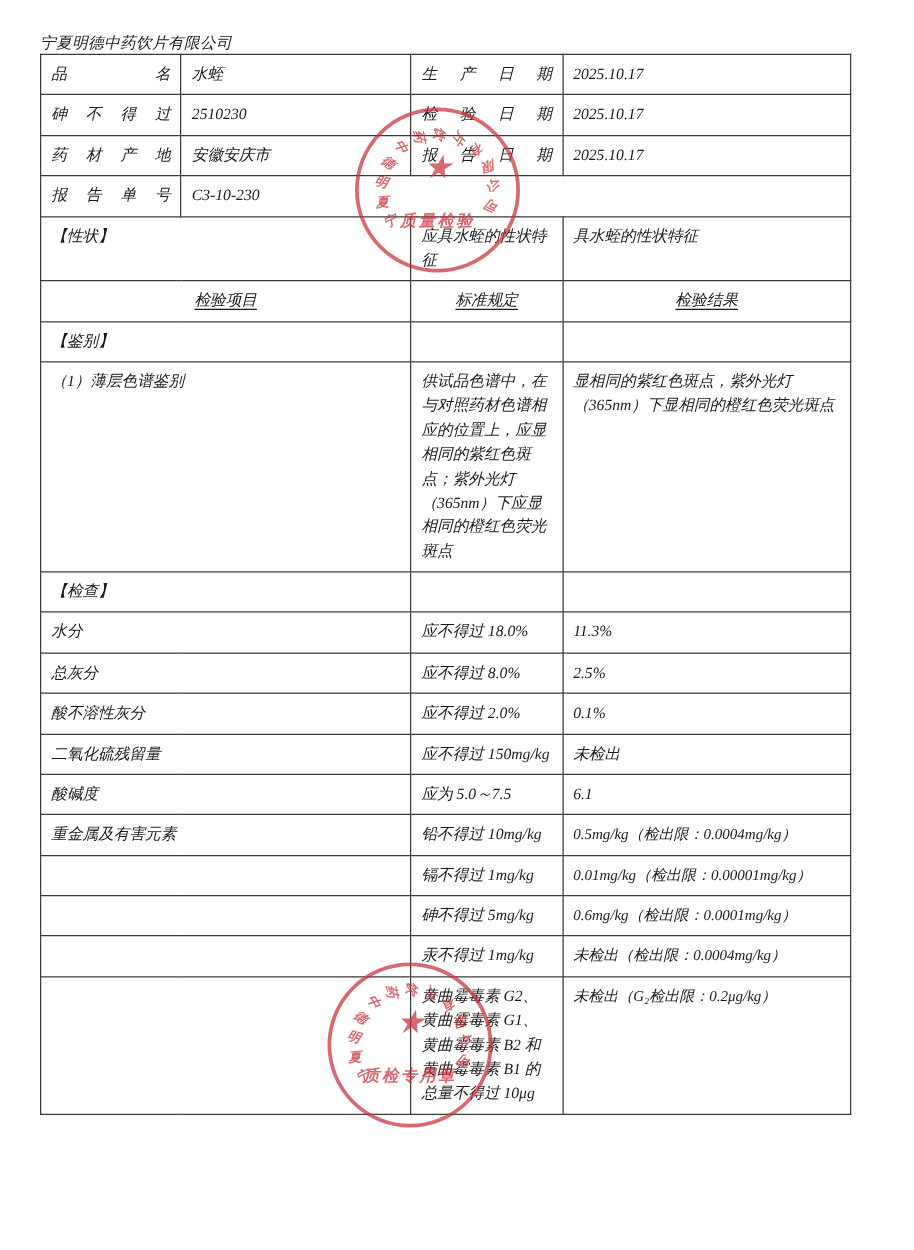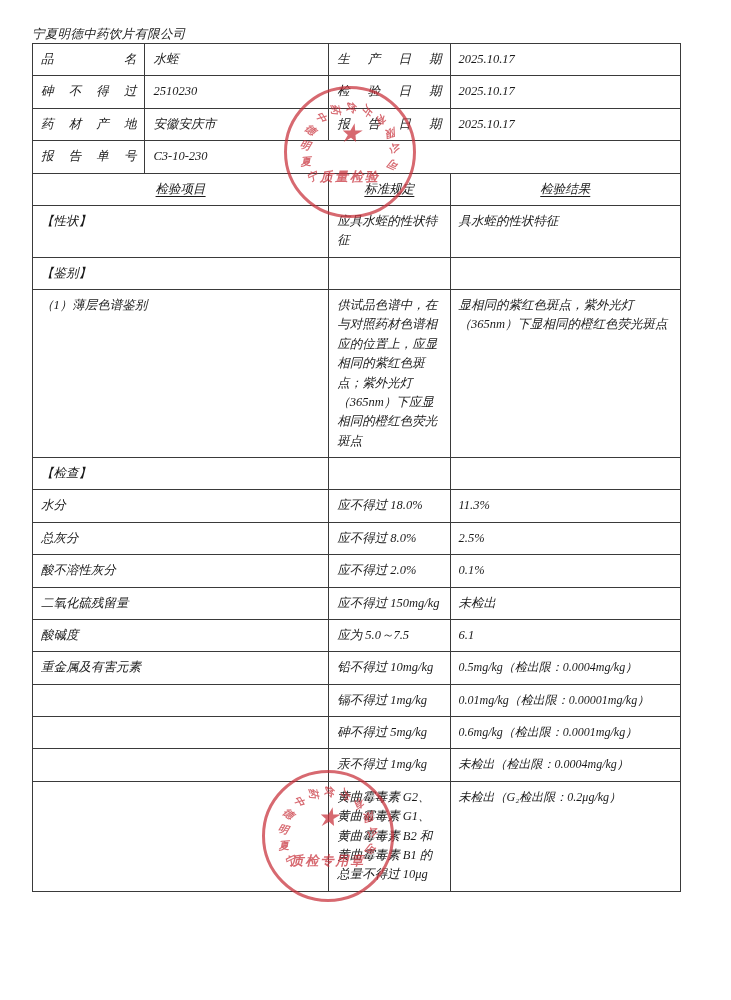--- a/index.html
+++ b/index.html
@@ -144,35 +144,35 @@
       <td>安徽安庆市</td>
       <td class="lbl center">报告日期</td>
       <td>2025.10.17</td>
     </tr>
     <tr>
       <td class="lbl">报告单号</td>
       <td colspan="3">C3-10-230</td>
     </tr>
 
     <tr>
-      <td colspan="2" class="center">
-        <span class="underline-head">检验项目</span>
-      </td>
-      <td colspan="1" class="center">
-        <span class="underline-head">标准规定</span>
-      </td>
-      <td class="center">
-        <span class="underline-head">检验结果</span>
-      </td>
-    </tr>
-
-    <tr>
       <td colspan="2">【性状】</td>
       <td>应具水蛭的性状特征</td>
       <td>具水蛭的性状特征</td>
+    </tr>
+
+    <tr>
+      <td colspan="2" class="center">
+        <span class="underline-head">检验项目</span>
+      </td>
+      <td colspan="1" class="center">
+        <span class="underline-head">标准规定</span>
+      </td>
+      <td class="center">
+        <span class="underline-head">检验结果</span>
+      </td>
     </tr>
     <tr>
       <td colspan="2">【鉴别】</td>
       <td></td>
       <td></td>
     </tr>
     <tr>
       <td colspan="2">（1）薄层色谱鉴别</td>
       <td>供试品色谱中，在与对照药材色谱相应的位置上，应显相同的紫红色斑点；紫外光灯（365nm）下应显相同的橙红色荧光斑点</td>
       <td>显相同的紫红色斑点，紫外光灯（365nm）下显相同的橙红色荧光斑点</td>

